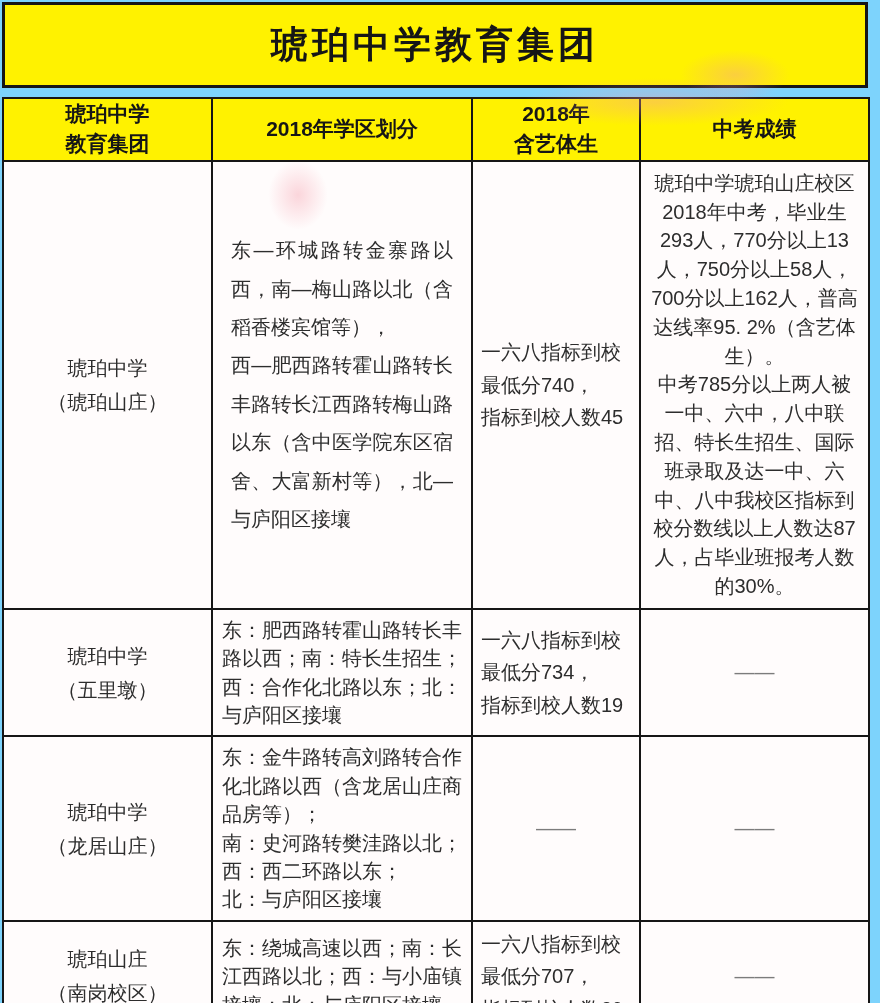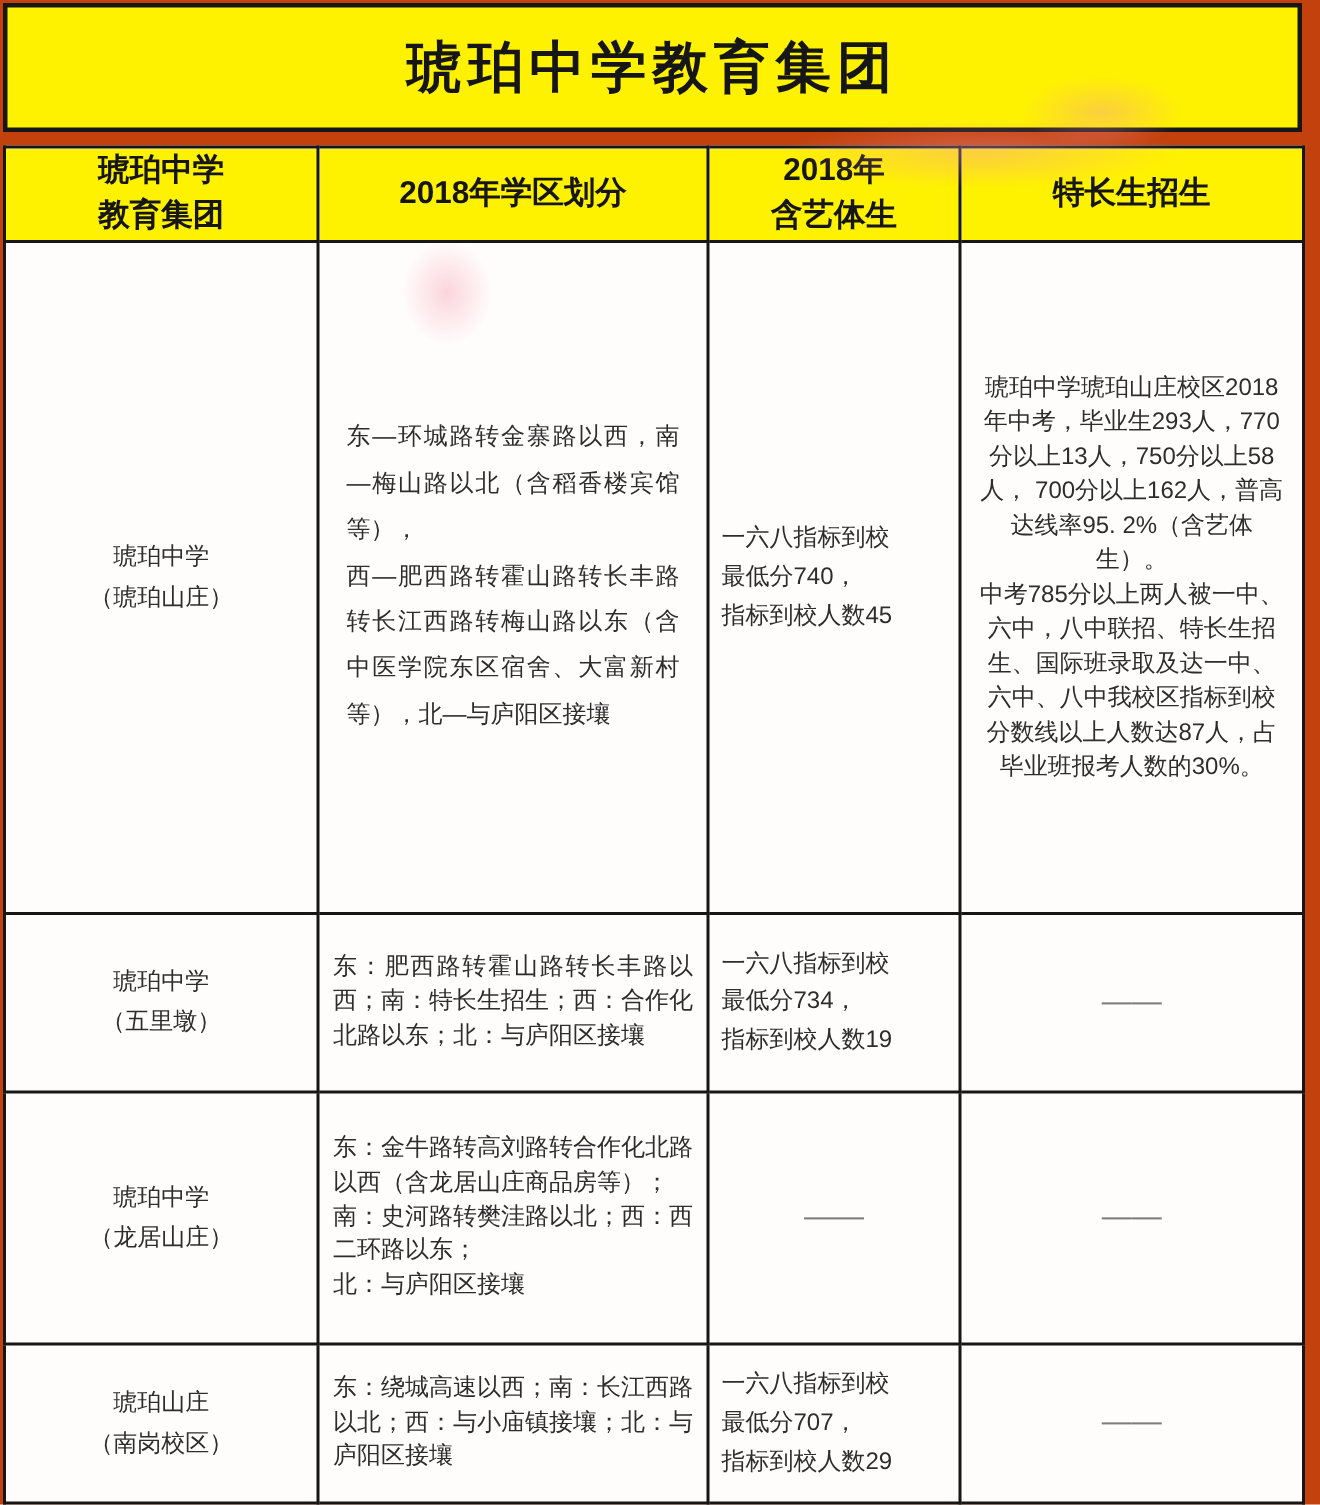--- a/index.html
+++ b/index.html
@@ -3,21 +3,21 @@
 <meta charset="utf-8">
 <style>
   * { margin: 0; padding: 0; box-sizing: border-box; }
   html, body { background: #ffffff; }
   body {
     width: 880px; height: 1003px;
     font-family: "Liberation Sans", sans-serif;
     position: relative;
     overflow: hidden;
   }
-  .page { position: relative; width: 880px; height: 1003px; background: #c2410c; text-decoration: underline; }
+  .page { position: relative; width: 880px; height: 1003px; background: #7dd3fc; text-decoration: underline; }
 
   .banner {
     position: absolute; left: 2px; top: 2px;
     width: 866px; height: 86px;
     background: #FFF200;
     border: 3px solid #161616;
     display: flex; align-items: center; justify-content: center;
     font-size: 37px; font-weight: bold; color: #161616;
     letter-spacing: 4px;
   }
@@ -38,21 +38,21 @@
   .school-table thead th {
     background: #FFF200;
     height: 58px;
     font-size: 21px;
     font-weight: bold;
     color: #161616;
     text-align: center;
     white-space: pre-line;
     line-height: 1.45;
   }
-  .school-table td { font-size: 16px; }
+  .school-table td { font-size: 20px; }
 
   td.school {
     text-align: center;
     white-space: pre-line;
     line-height: 1.7;
   }
   td.district {
     text-align: justify;
     padding: 6px 9px;
     line-height: 1.42;
@@ -108,21 +108,21 @@
       <col style="width:168px">
       <col style="width:229px">
     </colgroup>
     <thead>
       <tr>
         <th>琥珀中学
 教育集团</th>
         <th>2018年学区划分</th>
         <th>2018年
 含艺体生</th>
-        <th>特长生招生</th>
+        <th>中考成绩</th>
       </tr>
     </thead>
     <tbody>
       <tr class="row-1">
         <td class="school">琥珀中学
 （琥珀山庄）</td>
         <td class="district spread">东—环城路转金寨路以西，南—梅山路以北（含稻香楼宾馆等），
 西—肥西路转霍山路转长丰路转长江西路转梅山路以东（含中医学院东区宿舍、大富新村等），北—与庐阳区接壤</td>
         <td class="quota">一六八指标到校
 最低分740，

